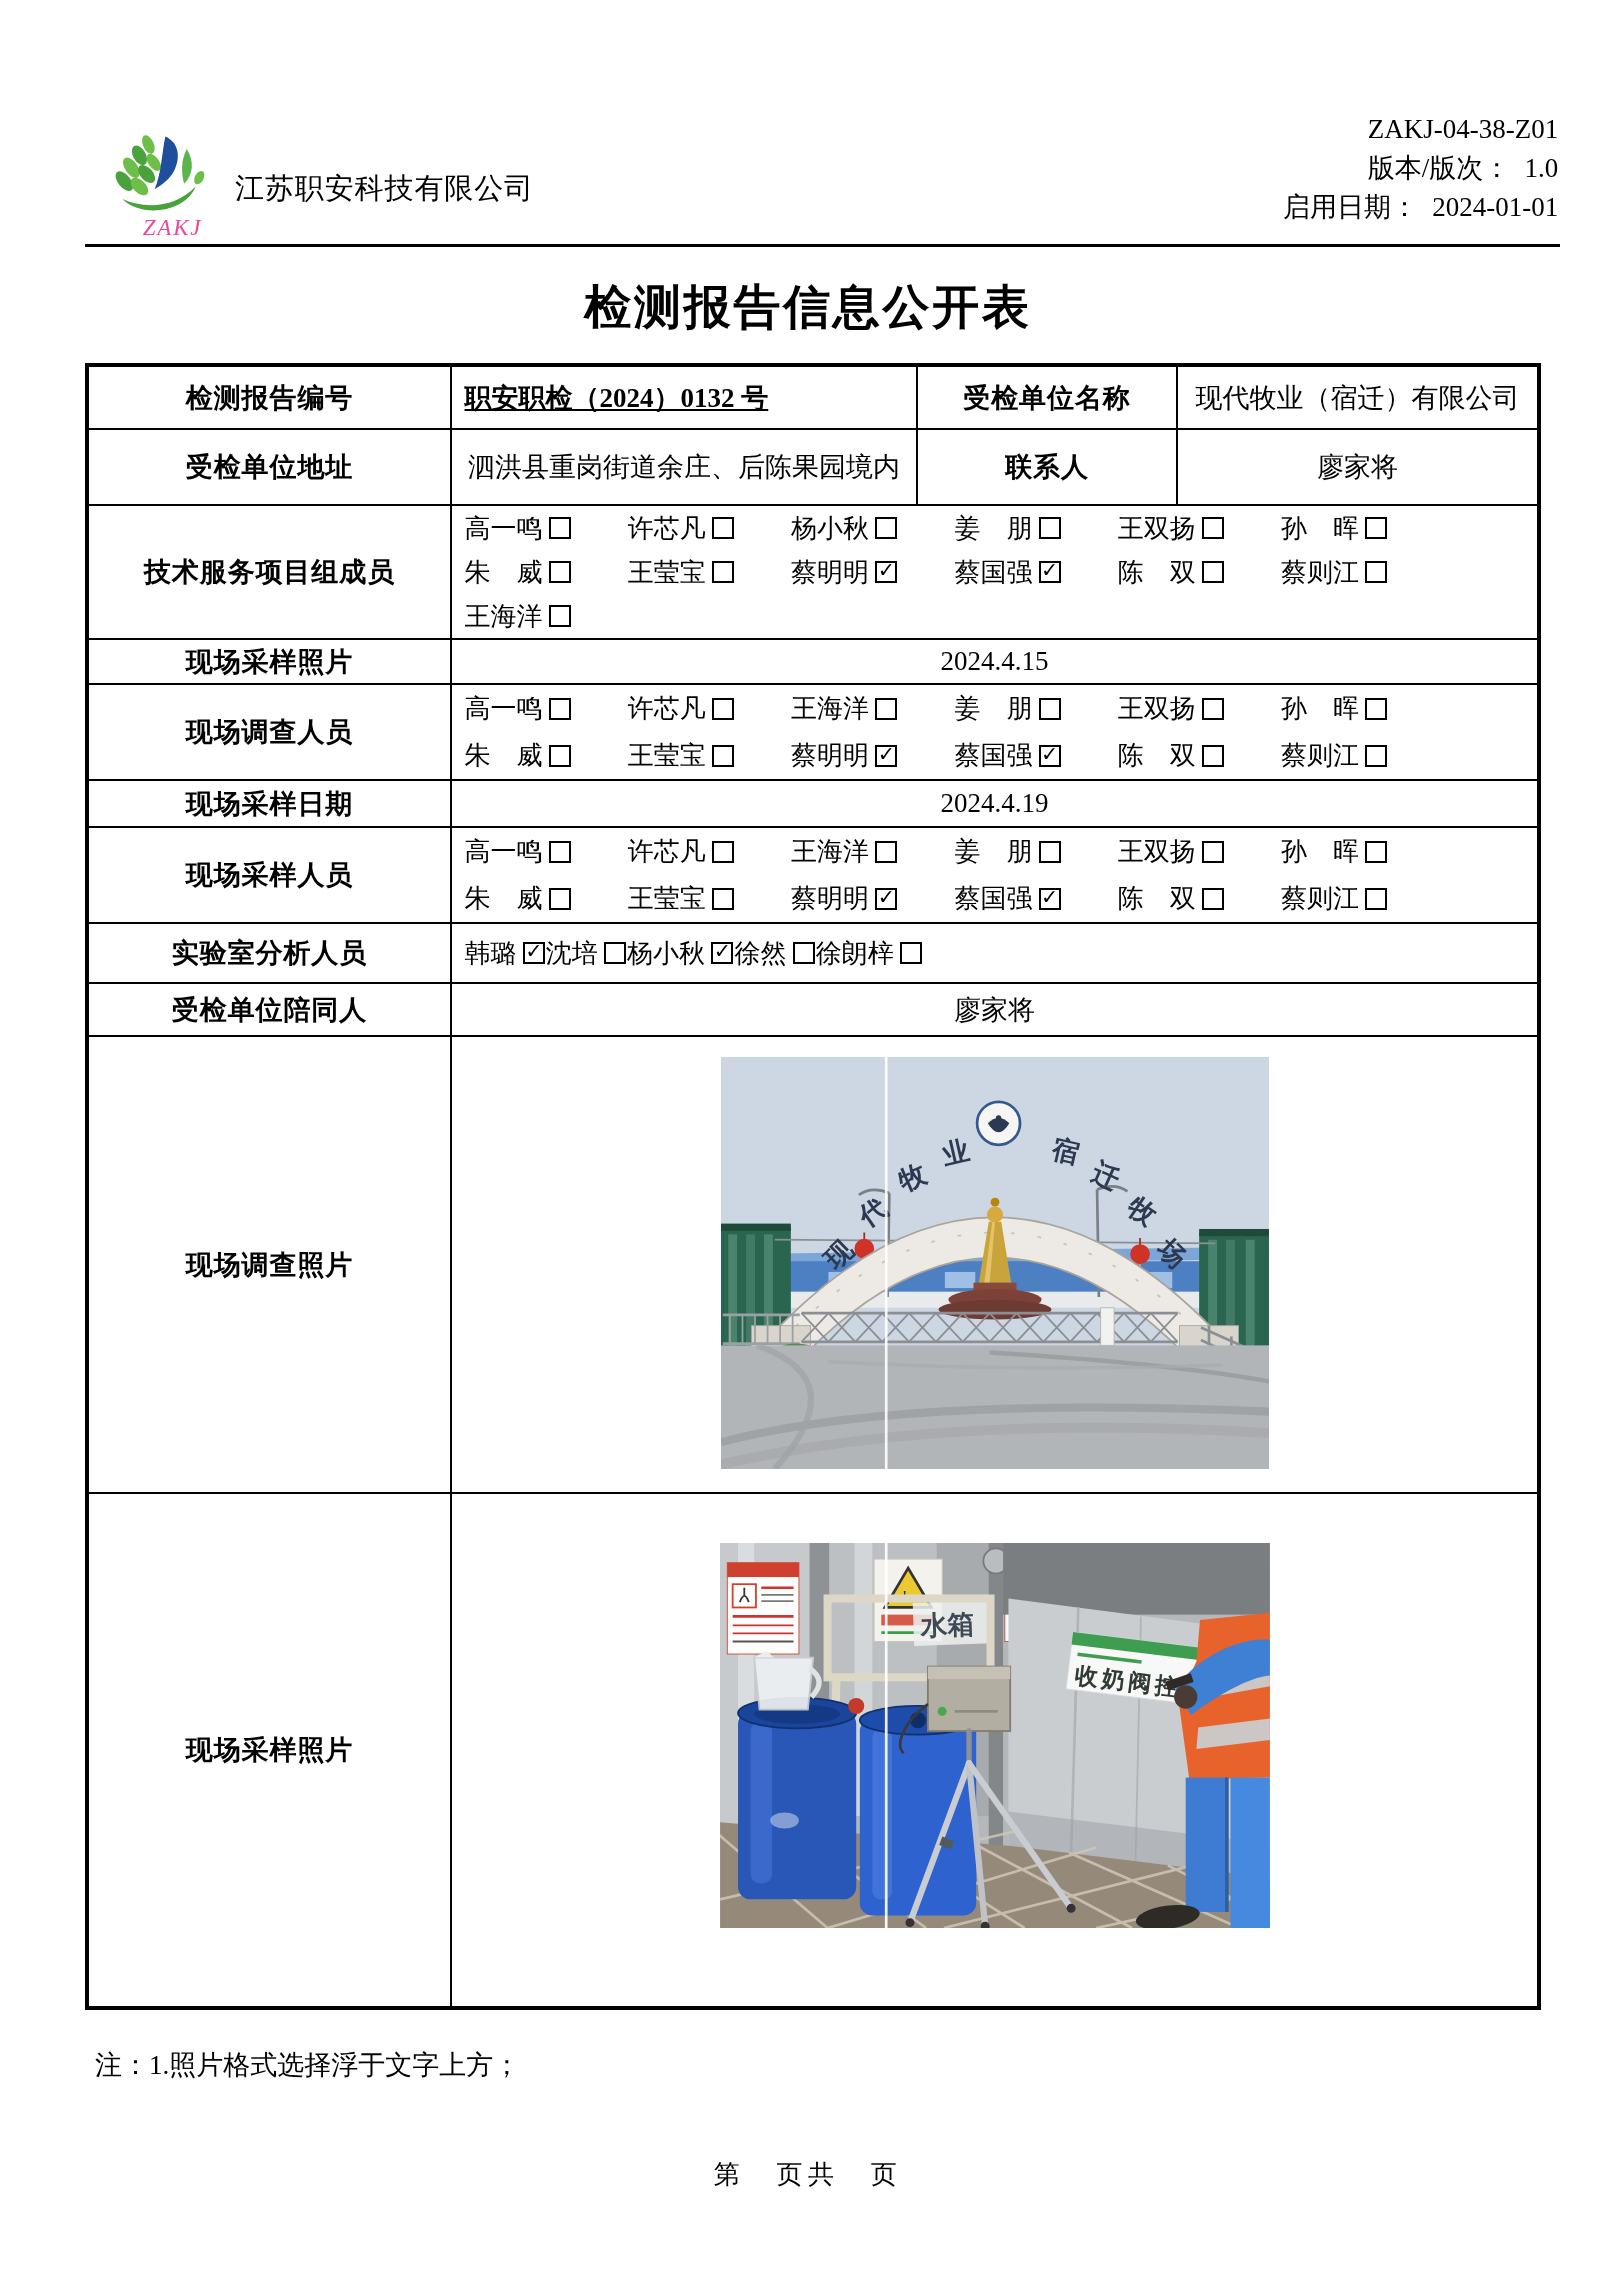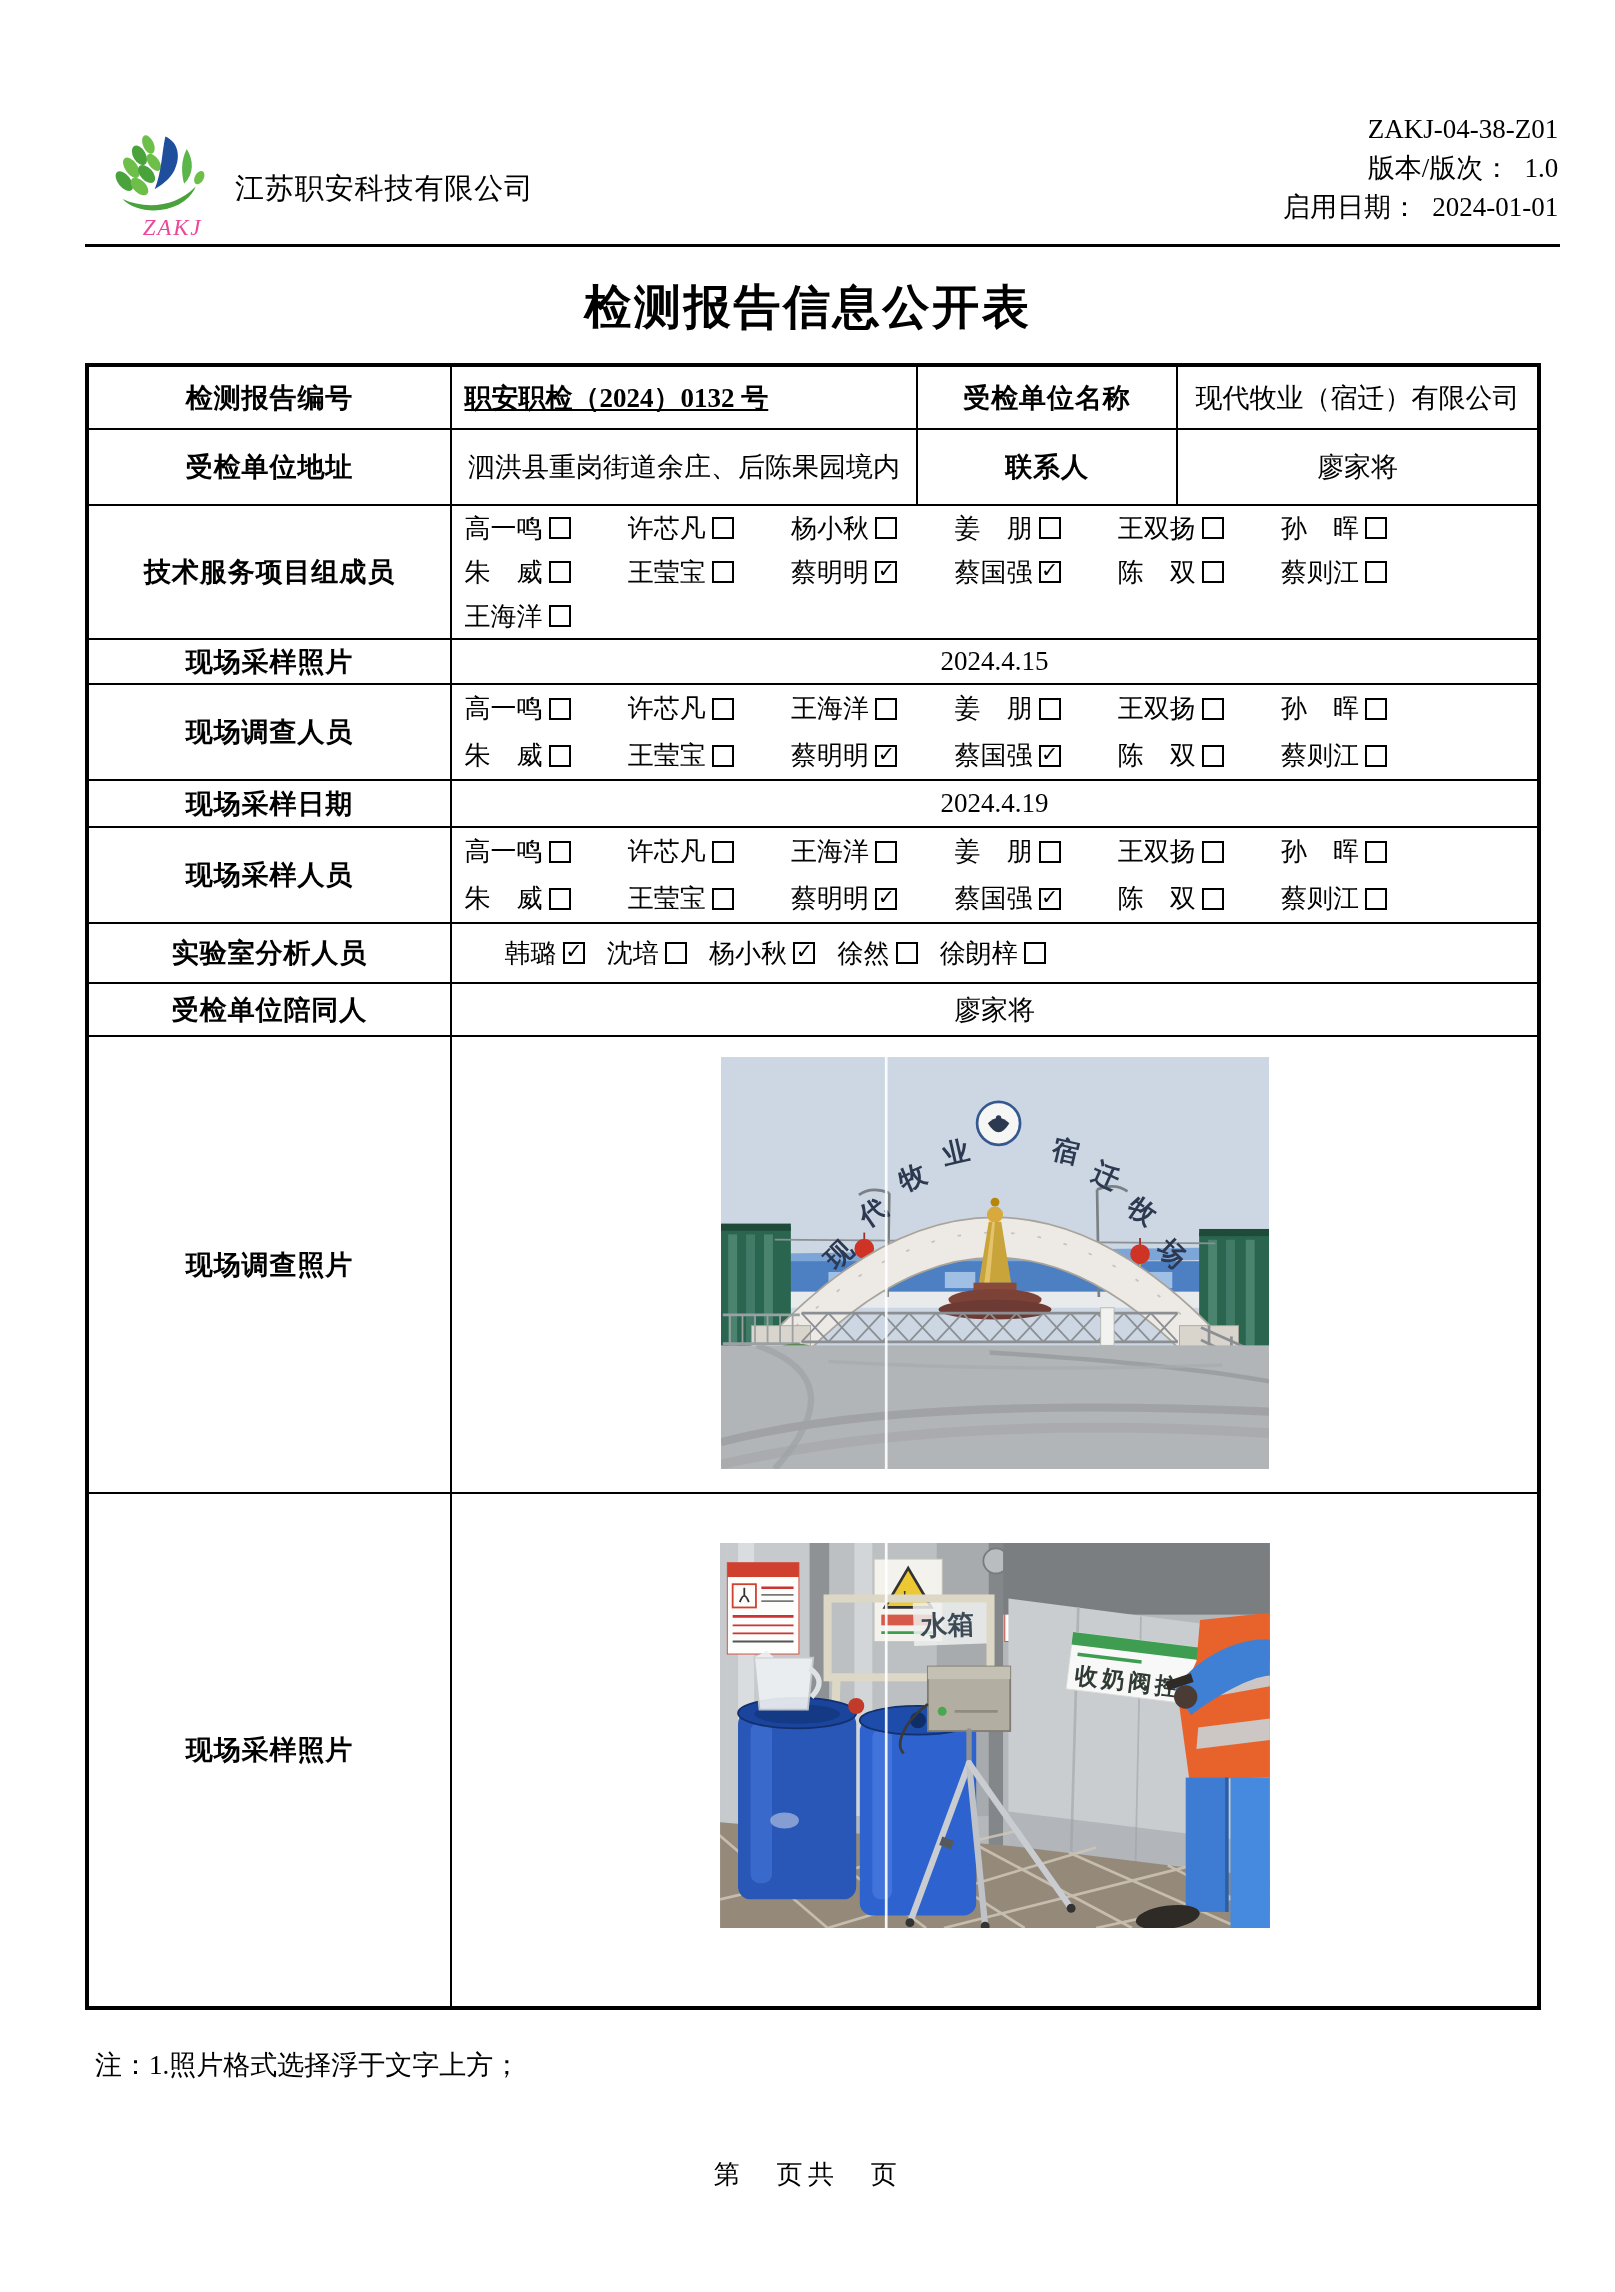--- a/index.html
+++ b/index.html
@@ -26,21 +26,21 @@
   table.main{position:absolute;left:85px;top:363px;width:1451px;
              border-collapse:collapse;table-layout:fixed;border:4.5px solid #000;}
   td{border:2.7px solid #000;padding:0 5.4px;font-size:27px;vertical-align:middle;overflow:hidden;}
   .label-cell{font-weight:bold;text-align:center;letter-spacing:0.9px;}
   .bold{font-weight:bold;}
   .center-cell{text-align:center;}
   .left-cell{text-align:left;padding-left:12.5px;text-decoration:underline;}
   .members-cell{padding-left:12.5px;}
   .mline{display:flex;align-items:center;gap:57px;height:44px;text-align:center;}
   .mline.two{height:47px;}
-  .mline.tight{gap:22px;height:43px;margin-left:40px;}
+  .mline.tight{gap:1px;height:43px;}
   .member{display:inline-flex;align-items:center;}
   .mname{white-space:pre;font-size:26px;}
   .cb{width:18px;height:18px;border:2.7px solid #000;margin-left:6.3px;flex:0 0 auto;
       display:inline-flex;align-items:center;justify-content:center;
       font-family:"DejaVu Sans",sans-serif;font-size:20.6px;font-weight:bold;line-height:1;}
   .cb.checked::after{content:"✓";margin-top:-2.7px;}
   .photo-cell{text-align:center;vertical-align:top;}
   .photo-frame1{margin-top:19.7px;}
   .photo-frame2{margin-top:49px;}
 

